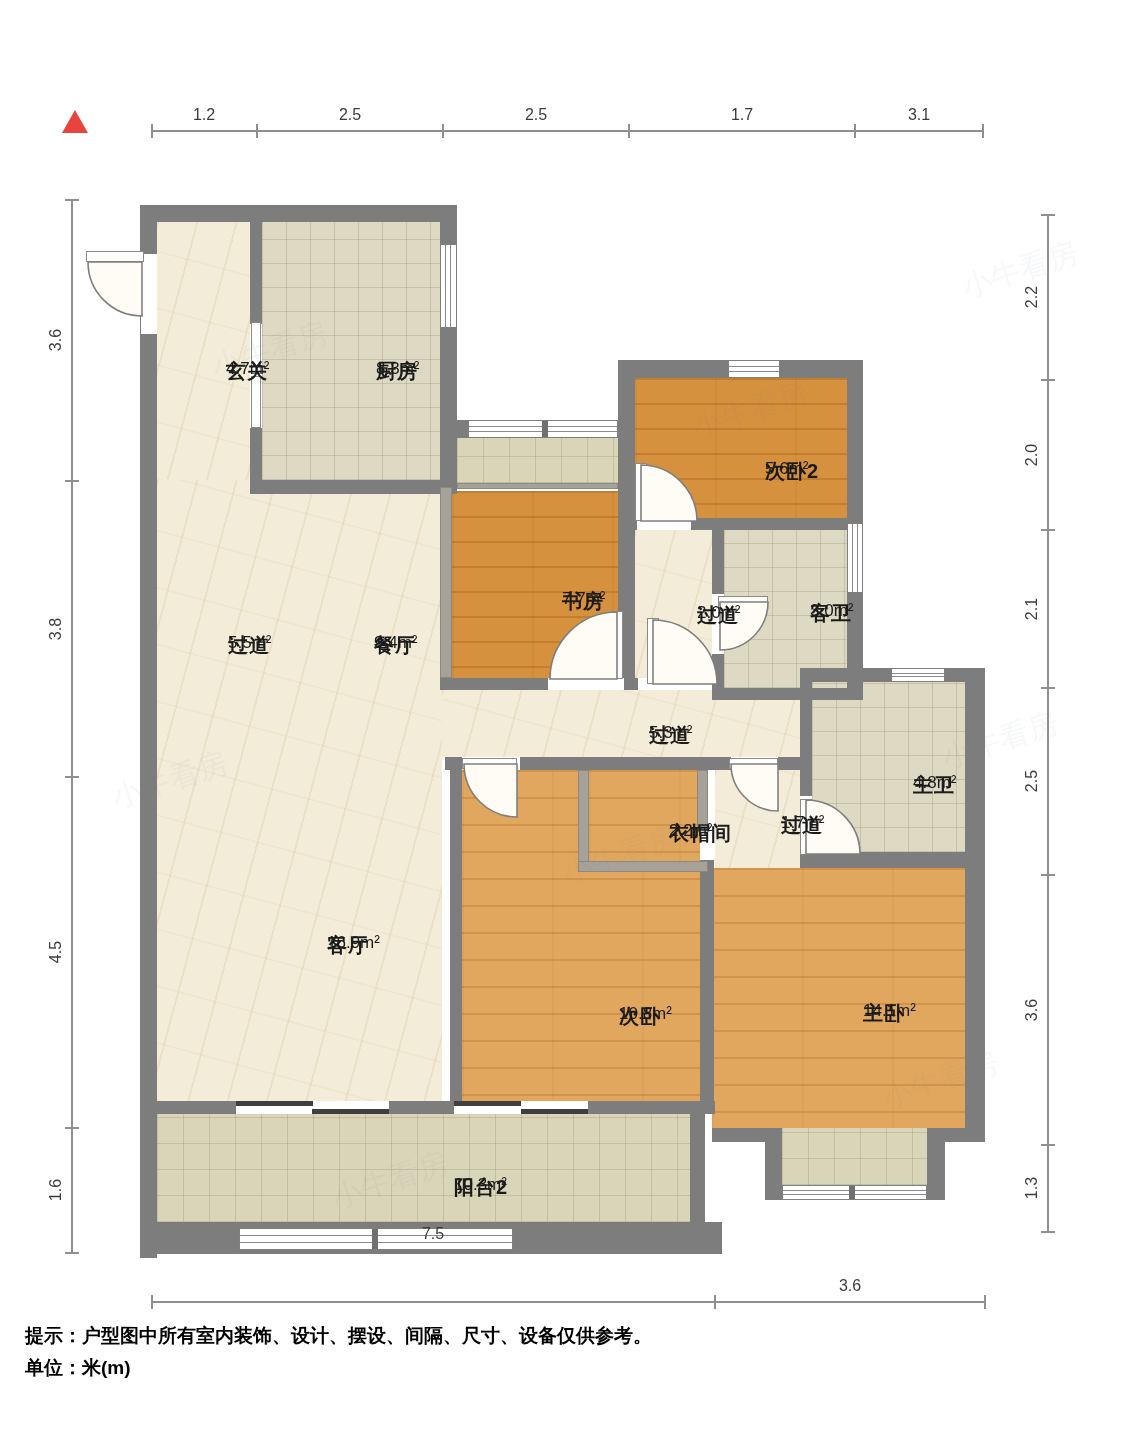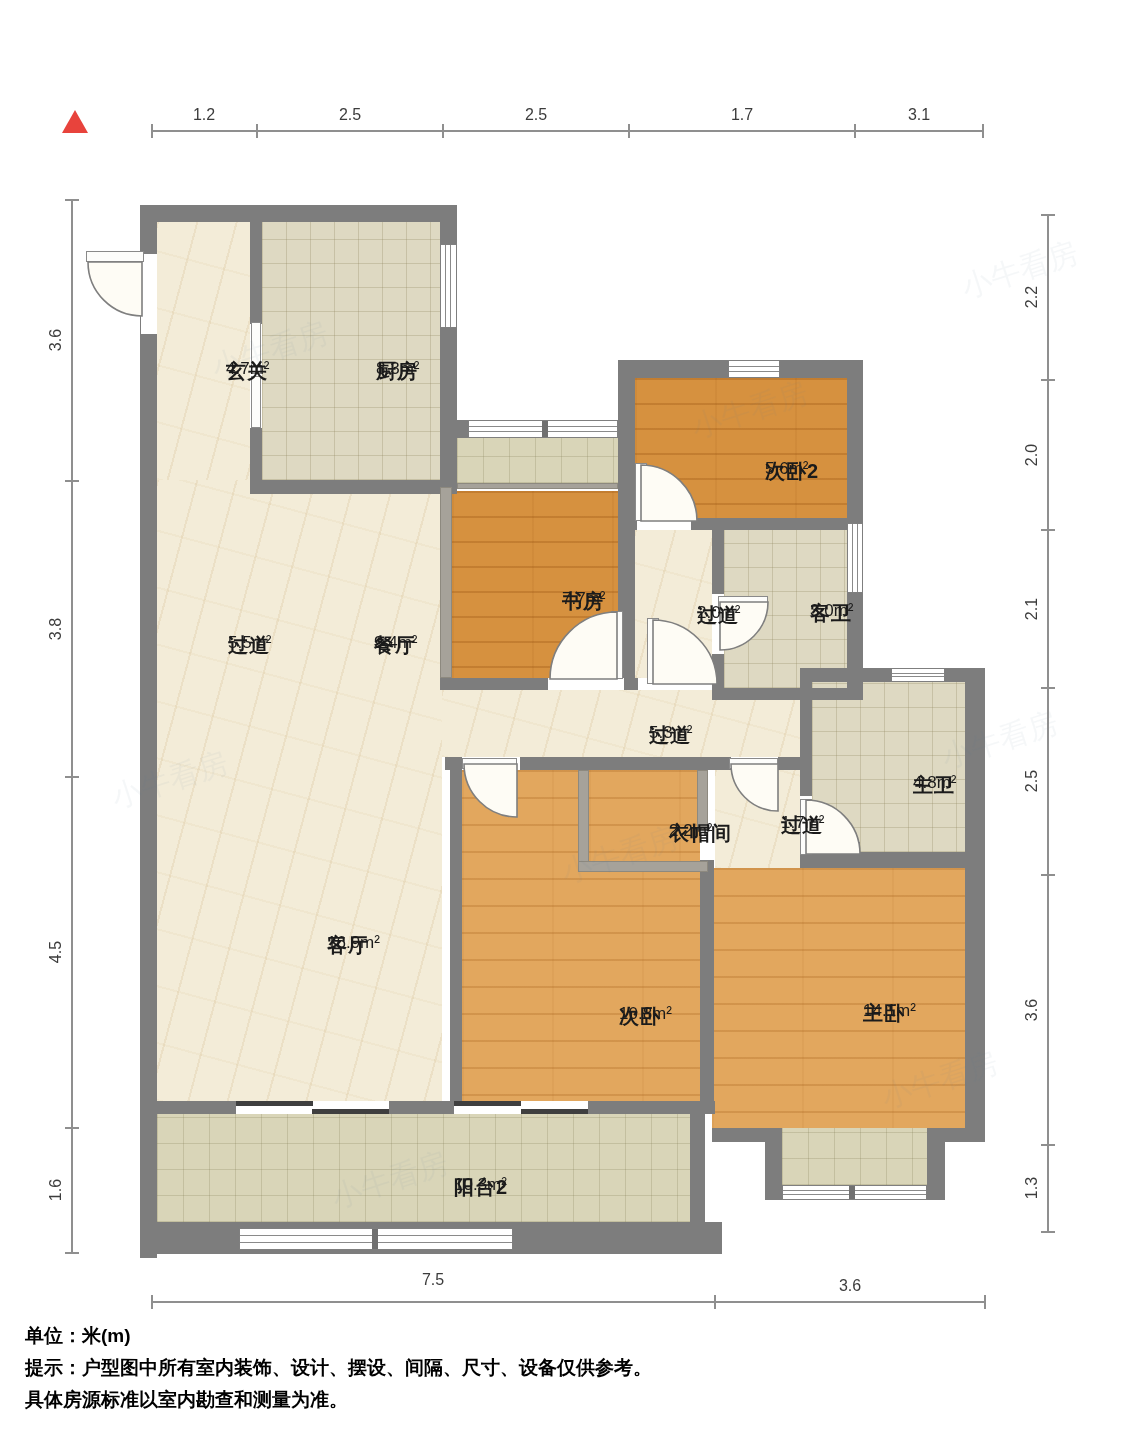--- a/index.html
+++ b/index.html
@@ -243,21 +243,21 @@
       <div class="dtick" style="position: absolute; left: 982px; top: 124px; width: 2px; height: 14px;"></div>
       <span class="dlab" style="left: 204px; top: 115px;">1.2</span>
       <span class="dlab" style="left: 350px; top: 115px;">2.5</span>
       <span class="dlab" style="left: 536px; top: 115px;">2.5</span>
       <span class="dlab" style="left: 742px; top: 115px;">1.7</span>
       <span class="dlab" style="left: 919px; top: 115px;">3.1</span>
       <div class="dline" style="position: absolute; left: 152px; top: 1301px; width: 833px; height: 2px;"></div>
       <div class="dtick" style="position: absolute; left: 151px; top: 1295px; width: 2px; height: 14px;"></div>
       <div class="dtick" style="position: absolute; left: 714px; top: 1295px; width: 2px; height: 14px;"></div>
       <div class="dtick" style="position: absolute; left: 984px; top: 1295px; width: 2px; height: 14px;"></div>
-      <span class="dlab" style="left: 433px; top: 1280px;">7.5</span>
+      <span class="dlab" style="left: 433px; top: 1234px;">7.5</span>
       <span class="dlab" style="left: 850px; top: 1286px;">3.6</span>
       <div class="dline" style="position: absolute; left: 71px; top: 200px; width: 2px; height: 1053px;"></div>
       <div class="dtick" style="position: absolute; left: 65px; top: 199px; width: 14px; height: 2px;"></div>
       <div class="dtick" style="position: absolute; left: 65px; top: 480px; width: 14px; height: 2px;"></div>
       <div class="dtick" style="position: absolute; left: 65px; top: 776px; width: 14px; height: 2px;"></div>
       <div class="dtick" style="position: absolute; left: 65px; top: 1127px; width: 14px; height: 2px;"></div>
       <div class="dtick" style="position: absolute; left: 65px; top: 1252px; width: 14px; height: 2px;"></div>
       <span class="dlab rot" style="left: 56px; top: 340px;">3.6</span>
       <span class="dlab rot" style="left: 56px; top: 629px;">3.8</span>
       <span class="dlab rot" style="left: 56px; top: 952px;">4.5</span>
@@ -271,17 +271,16 @@
       <div class="dtick" style="position: absolute; left: 1041px; top: 1144px; width: 14px; height: 2px;"></div>
       <div class="dtick" style="position: absolute; left: 1041px; top: 1231px; width: 14px; height: 2px;"></div>
       <span class="dlab rot" style="left: 1032px; top: 297px;">2.2</span>
       <span class="dlab rot" style="left: 1032px; top: 455px;">2.0</span>
       <span class="dlab rot" style="left: 1032px; top: 609px;">2.1</span>
       <span class="dlab rot" style="left: 1032px; top: 781px;">2.5</span>
       <span class="dlab rot" style="left: 1032px; top: 1010px;">3.6</span>
       <span class="dlab rot" style="left: 1032px; top: 1188px;">1.3</span>
     </div>
   <div class="notes">
+    <div>提示：户型图中所有室内装饰、设计、摆设、间隔、尺寸、设备仅供参考。</div>
     <div>单位：米(m)</div>
-    <div>提示：户型图中所有室内装饰、设计、摆设、间隔、尺寸、设备仅供参考。</div>
-    <div>具体房源标准以室内勘查和测量为准。</div>
   </div>
 </div>
 
 </body></html>

